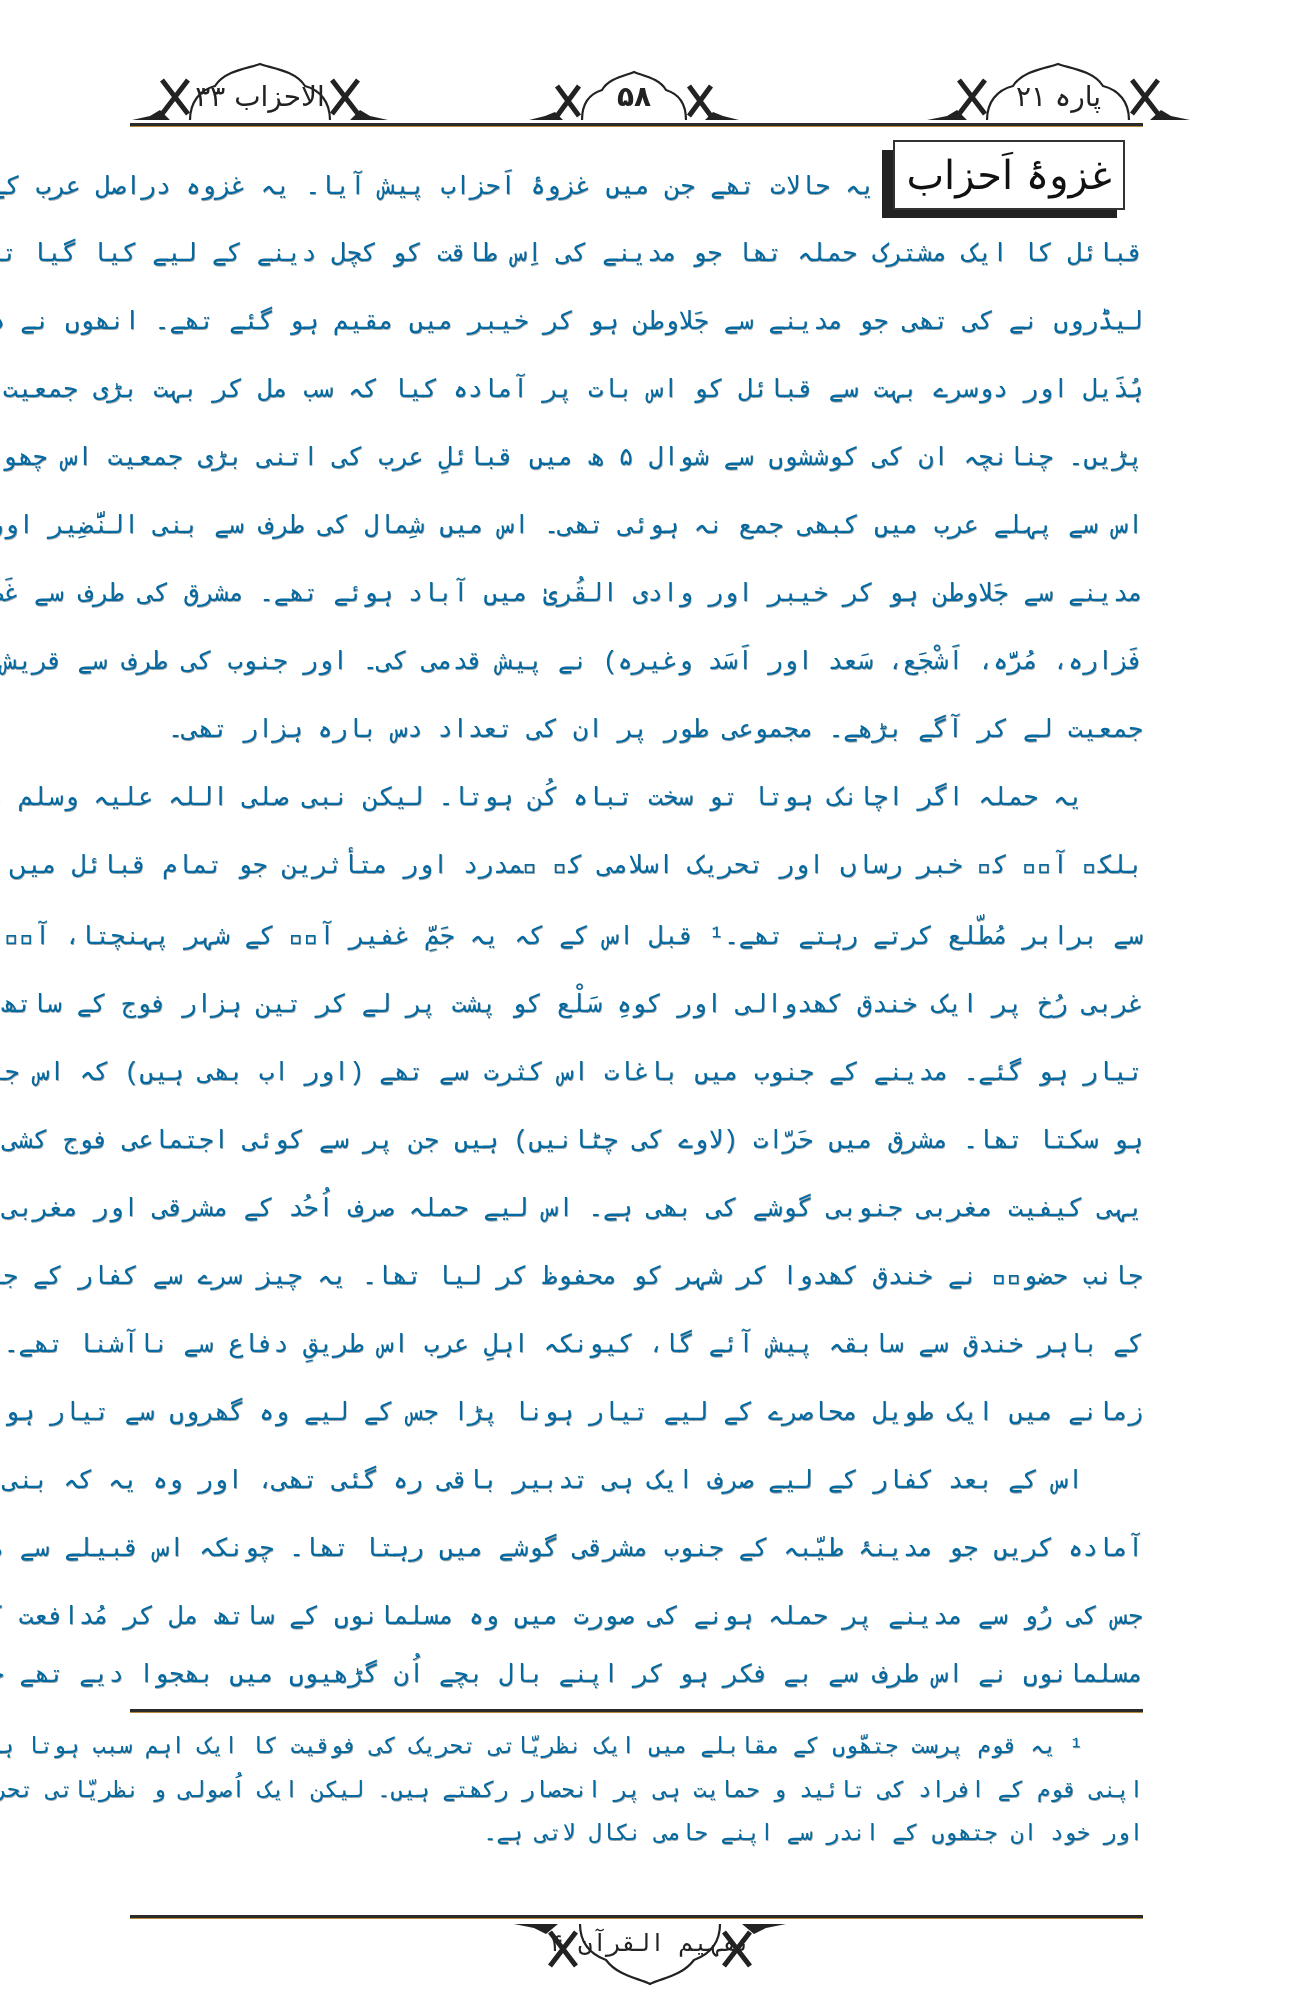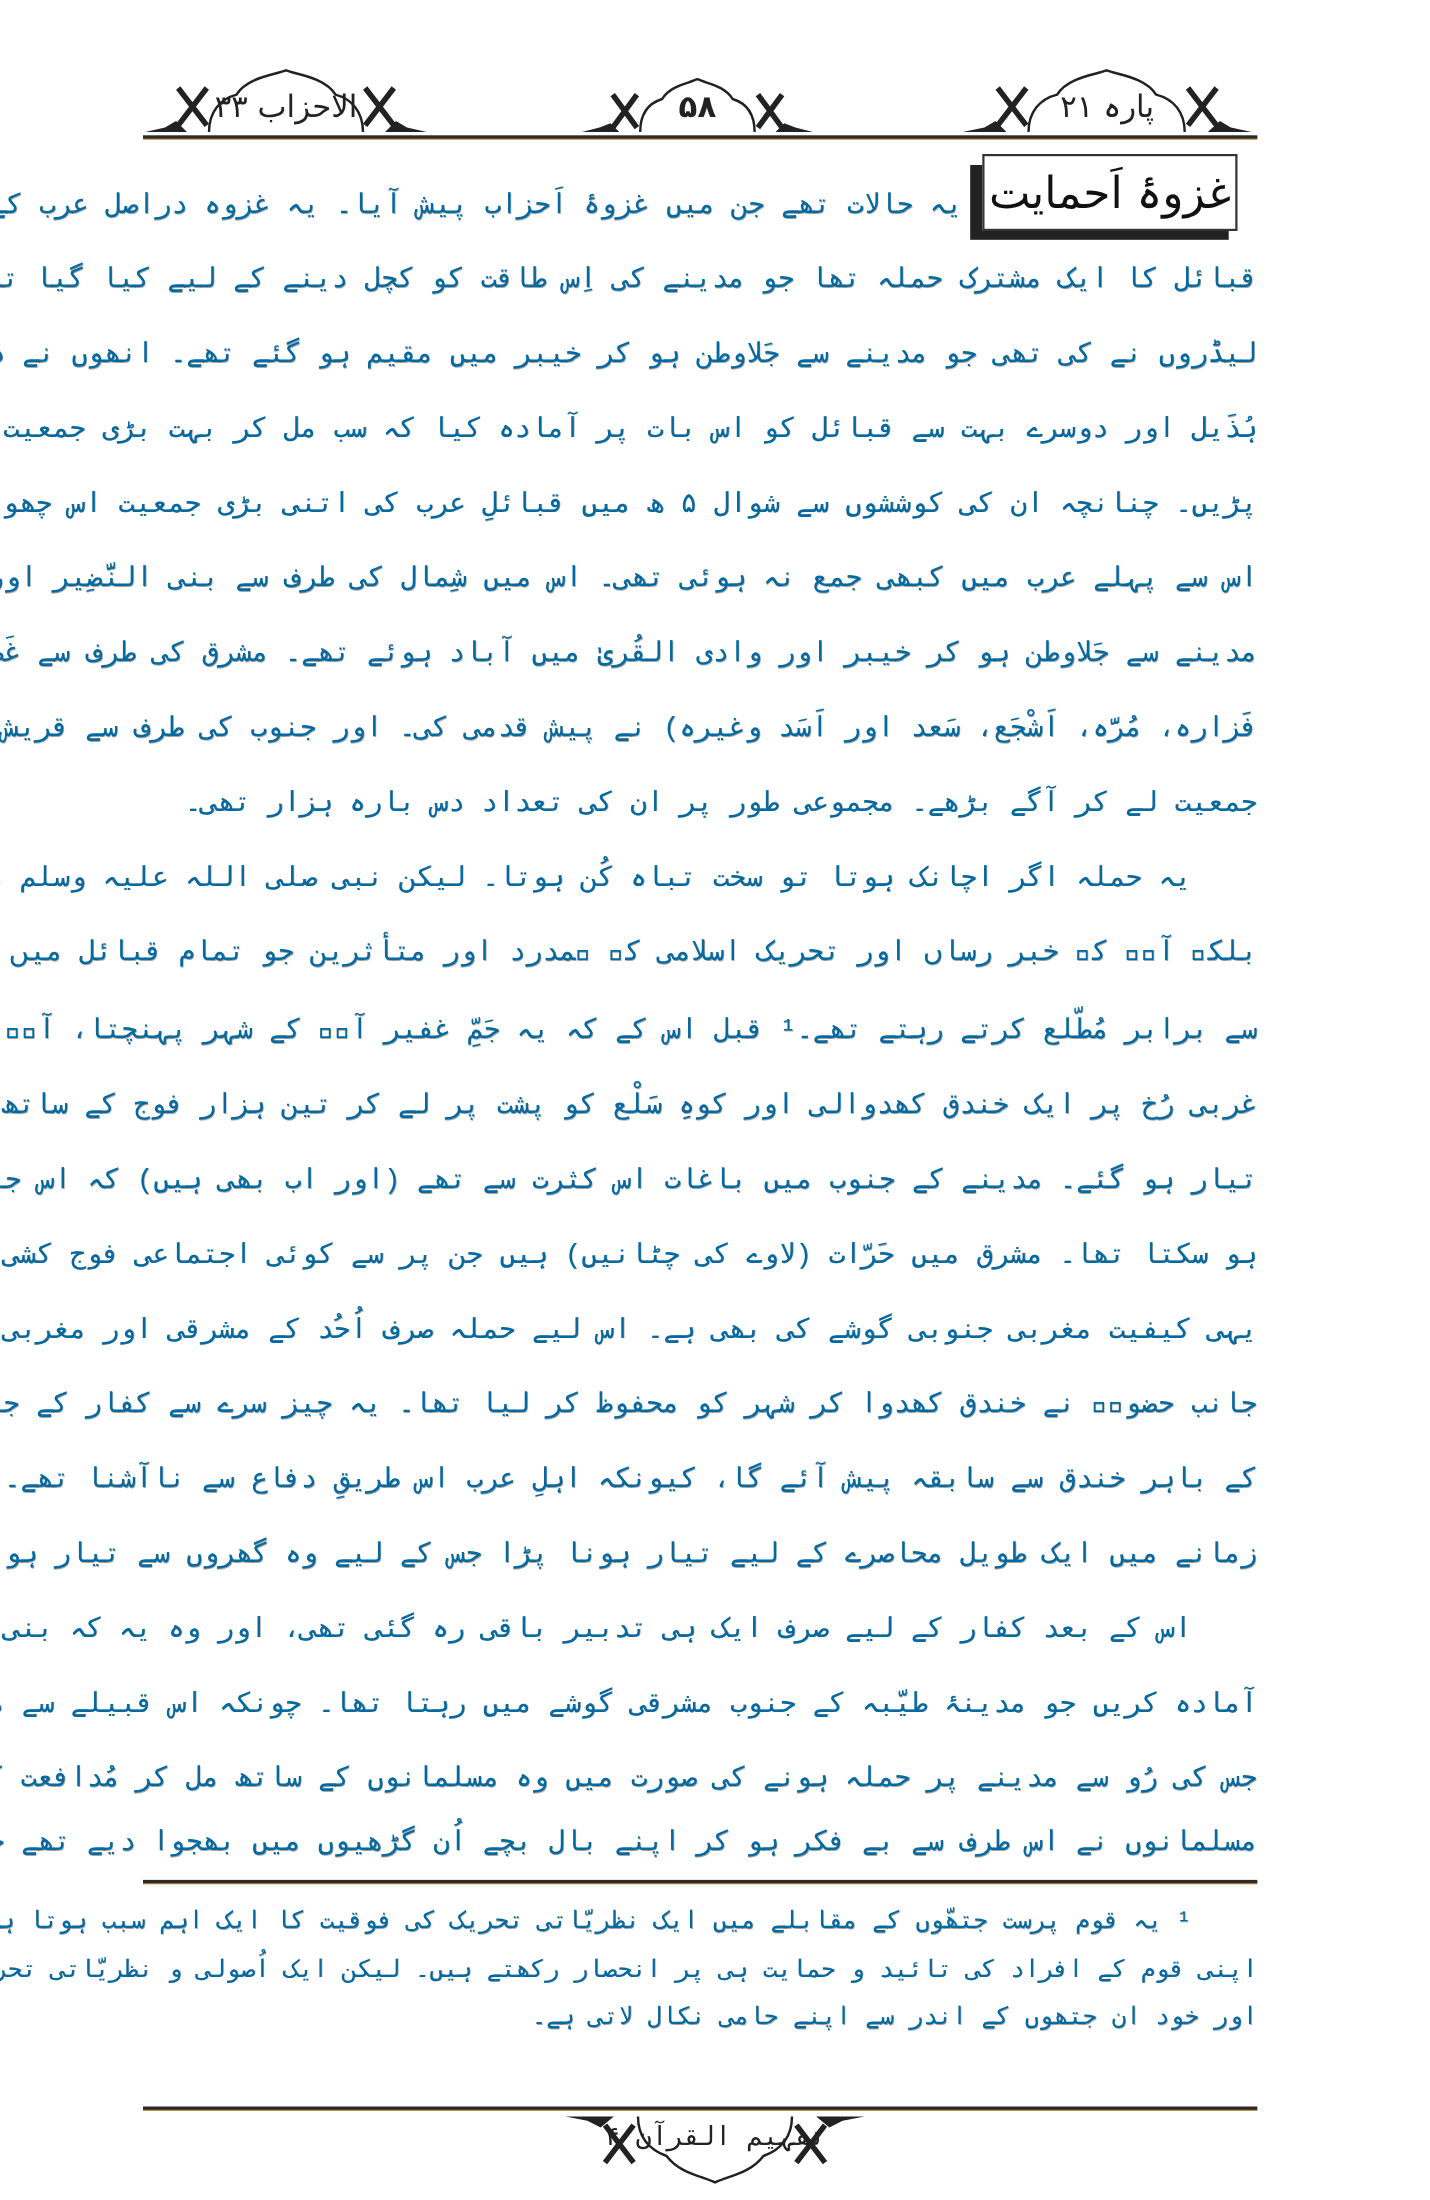--- a/index.html
+++ b/index.html
@@ -11,21 +11,21 @@
 
   
   .ornament { position: absolute; }
   .ornament svg { position: absolute; left: 0; top: 0; width: 100%; height: 100%; }
   .ornament .orn-label {
     position: absolute; left: 0; right: 0; bottom: 8px; text-align: center;
     font-size: 28px; line-height: 34px; direction: rtl; color: #222;
   }
   .orn-left   { left: 130px; top: 62px; width: 260px; height: 60px; }
   .orn-center { left: 527px; top: 70px; width: 214px; height: 52px; }
-  .orn-right  { left: 873px; top: 62px; width: 267px; height: 60px; }
+  .orn-right  { left: 925px; top: 62px; width: 267px; height: 60px; }
   .orn-center .orn-label { font-size: 28px; font-weight: bold; }
   .rule {
     position: absolute; left: 130px; width: 1013px; height: 3px; background: #2a2a2a;
     box-shadow: 0 1px 0 #b8893a;
   }
   .rule.top { top: 123px; }
   .rule.fn  { top: 1709px; height: 3px; }
   .rule.bottom { top: 1915px; height: 3px; }
 
   
@@ -93,21 +93,21 @@
       <path d="M34,18 L60,52 M60,18 L34,52" stroke="#222" stroke-width="5"></path>
       <path d="M207,18 L233,52 M233,18 L207,52" stroke="#222" stroke-width="5"></path>
     </svg>
     <div class="orn-label">پارہ ۲۱</div>
   </div>
 
   <div class="rule top"></div>
 
   <div class="heading-shadow"></div>
   <div class="heading-box">
-    <span>غزوۂ اَحمایت</span>
+    <span>غزوۂ اَحزاب</span>
   </div>
 
   <div class="line first" style="top:168px">یہ حالات تھے جن میں غزوۂ اَحزاب پیش آیا۔ یہ غزوہ دراصل عرب کے بہت سے</div>
   <div class="line body" style="top:235px">قبائل کا ایک مشترک حملہ تھا جو مدینے کی اِس طاقت کو کچل دینے کے لیے کیا گیا تھا۔ اس کی تحریک بنی النَّضِیر کے اُن</div>
   <div class="line body" style="top:303px">لیڈروں نے کی تھی جو مدینے سے جَلاوطن ہو کر خیبر میں مقیم ہو گئے تھے۔ انھوں نے دَورہ کر کے قریش اور غَطَفان اور</div>
   <div class="line body" style="top:371px">ہُذَیل اور دوسرے بہت سے قبائل کو اس بات پر آمادہ کیا کہ سب مل کر بہت بڑی جمعیت کے ساتھ مدینے پر ٹوٹ</div>
   <div class="line body" style="top:439px">پڑیں۔ چنانچہ ان کی کوششوں سے شوال ۵ ھ میں قبائلِ عرب کی اتنی بڑی جمعیت اس چھوٹی سی بستی پر حملہ آور ہو گئی جو</div>
   <div class="line body" style="top:507px">اس سے پہلے عرب میں کبھی جمع نہ ہوئی تھی۔ اس میں شِمال کی طرف سے بنی النَّضِیر اور بنی قَیْنُقاع کے وہ یہودی آئے جو</div>
   <div class="line body" style="top:575px">مدینے سے جَلاوطن ہو کر خیبر اور وادی القُریٰ میں آباد ہوئے تھے۔ مشرق کی طرف سے غَطَفان کے قبائل (بنو سُلَیم،</div>
   <div class="line body" style="top:643px">فَزارہ، مُرَّہ، اَشْجَع، سَعد اور اَسَد وغیرہ) نے پیش قدمی کی۔ اور جنوب کی طرف سے قریش اپنے حلیفوں کی ایک بھاری</div>

